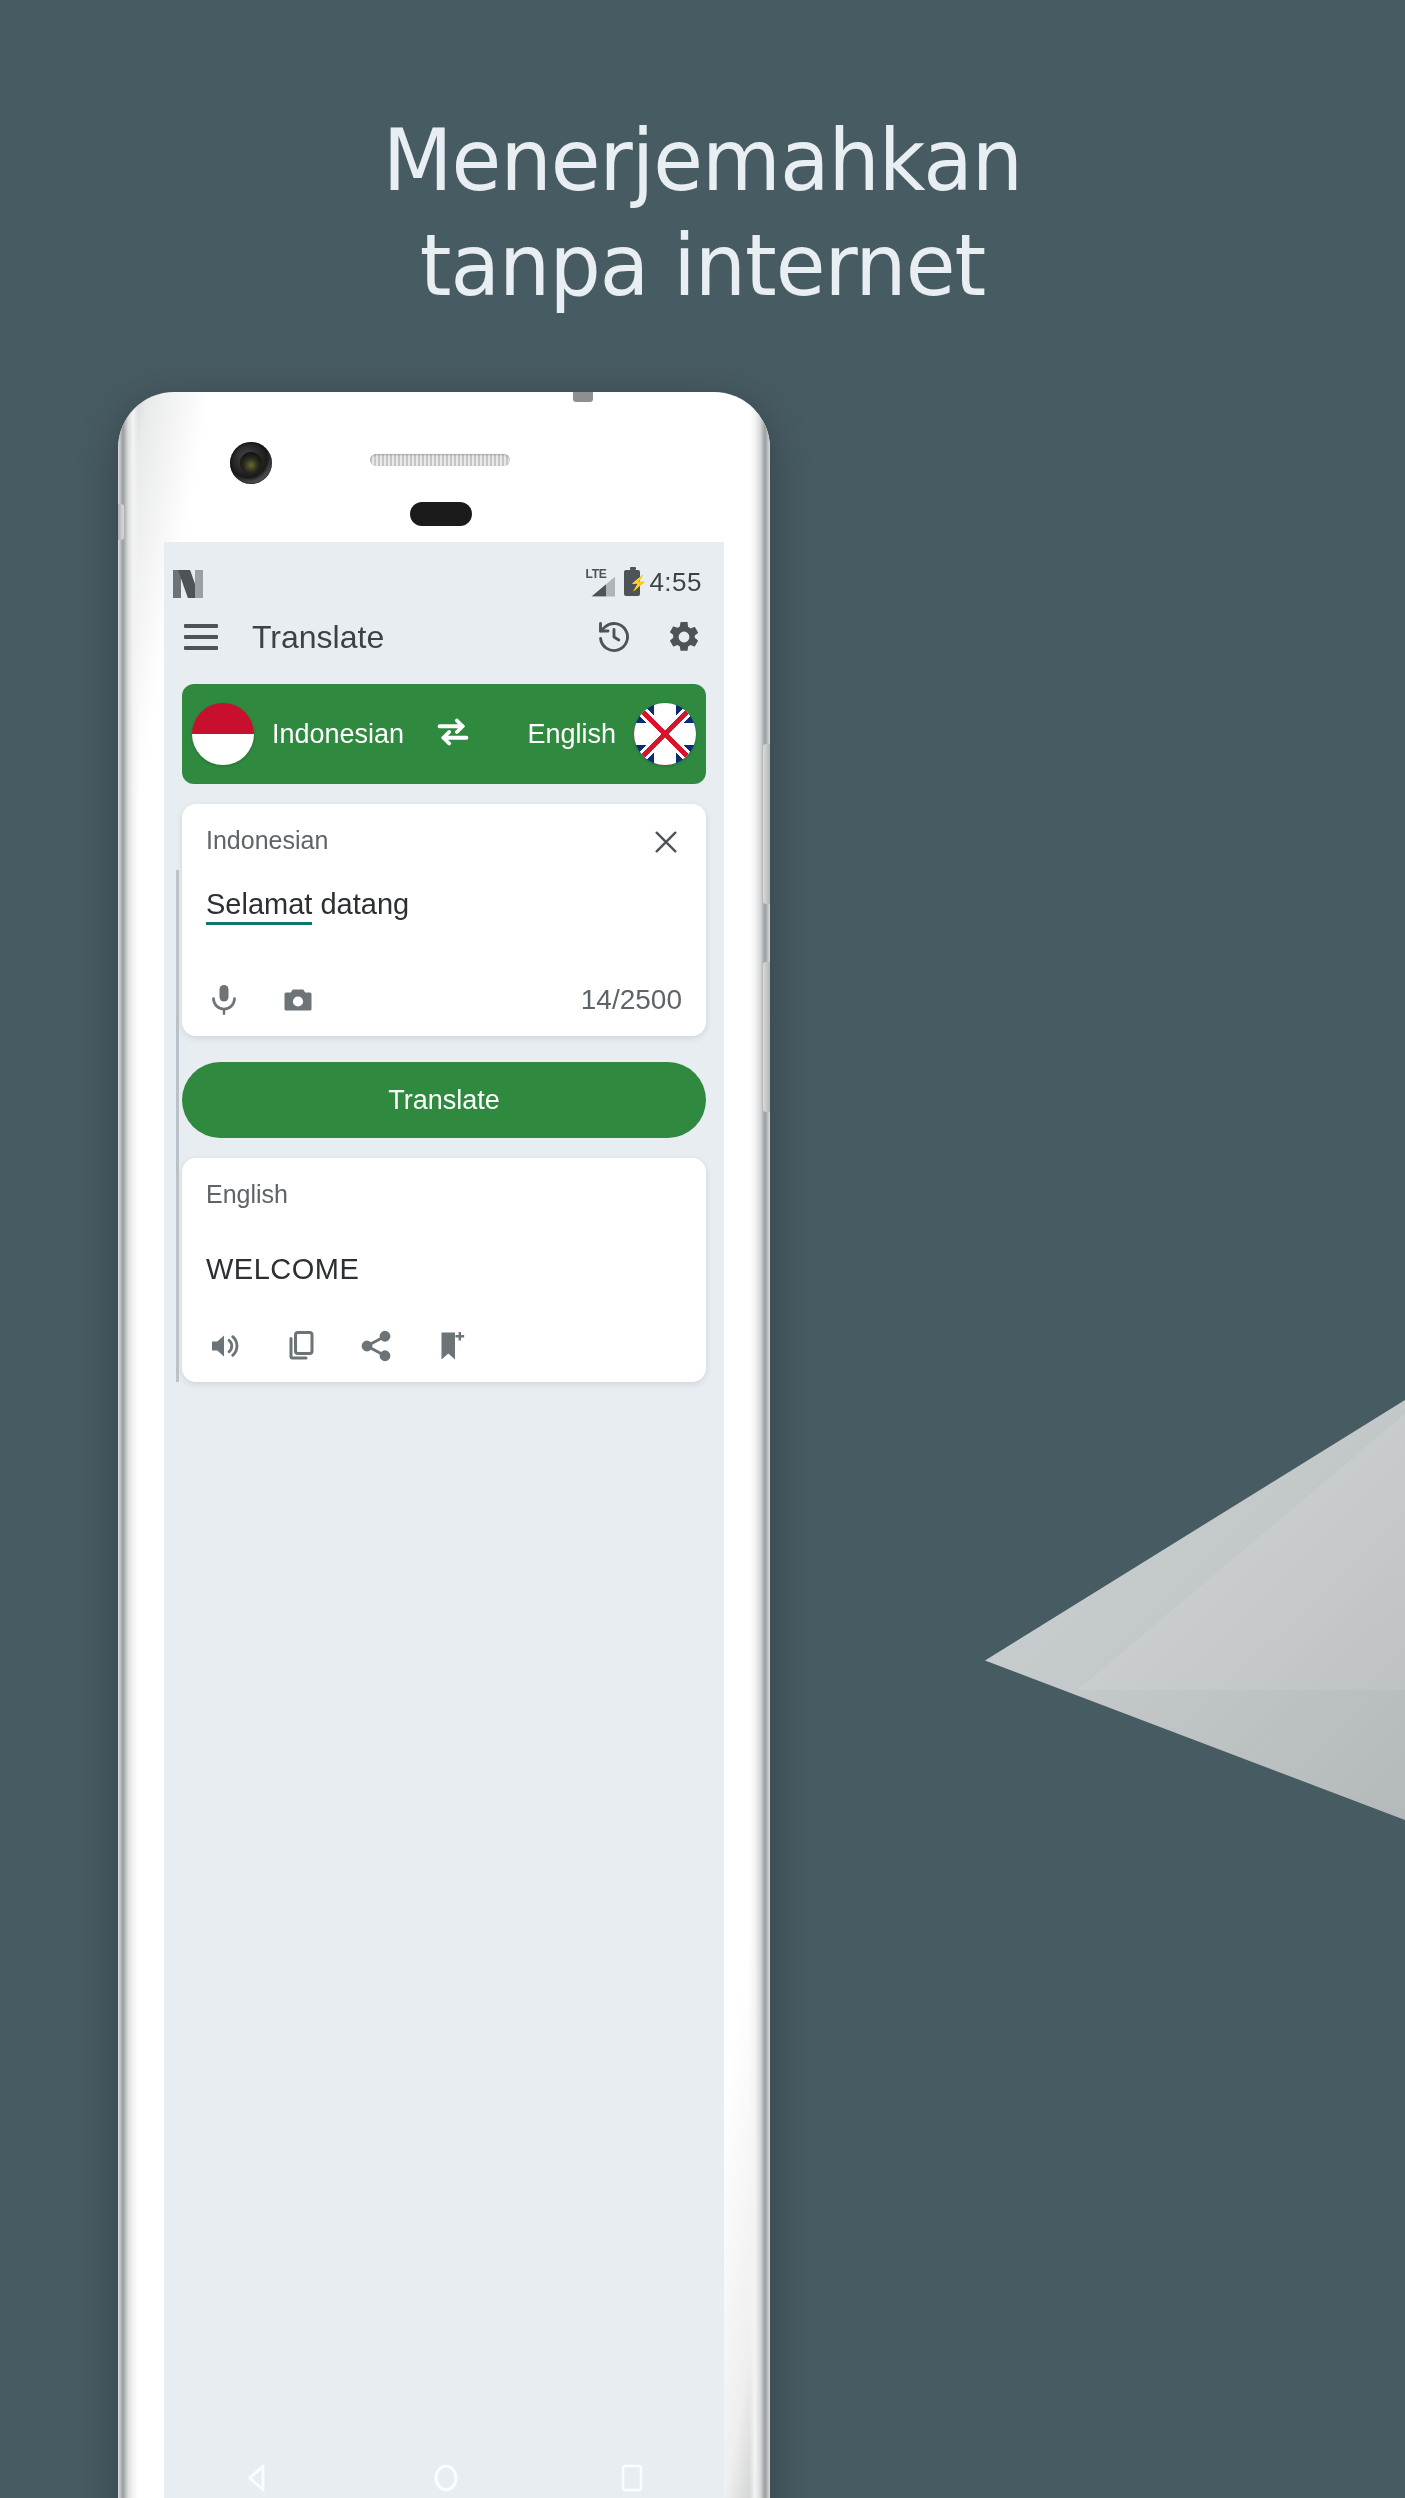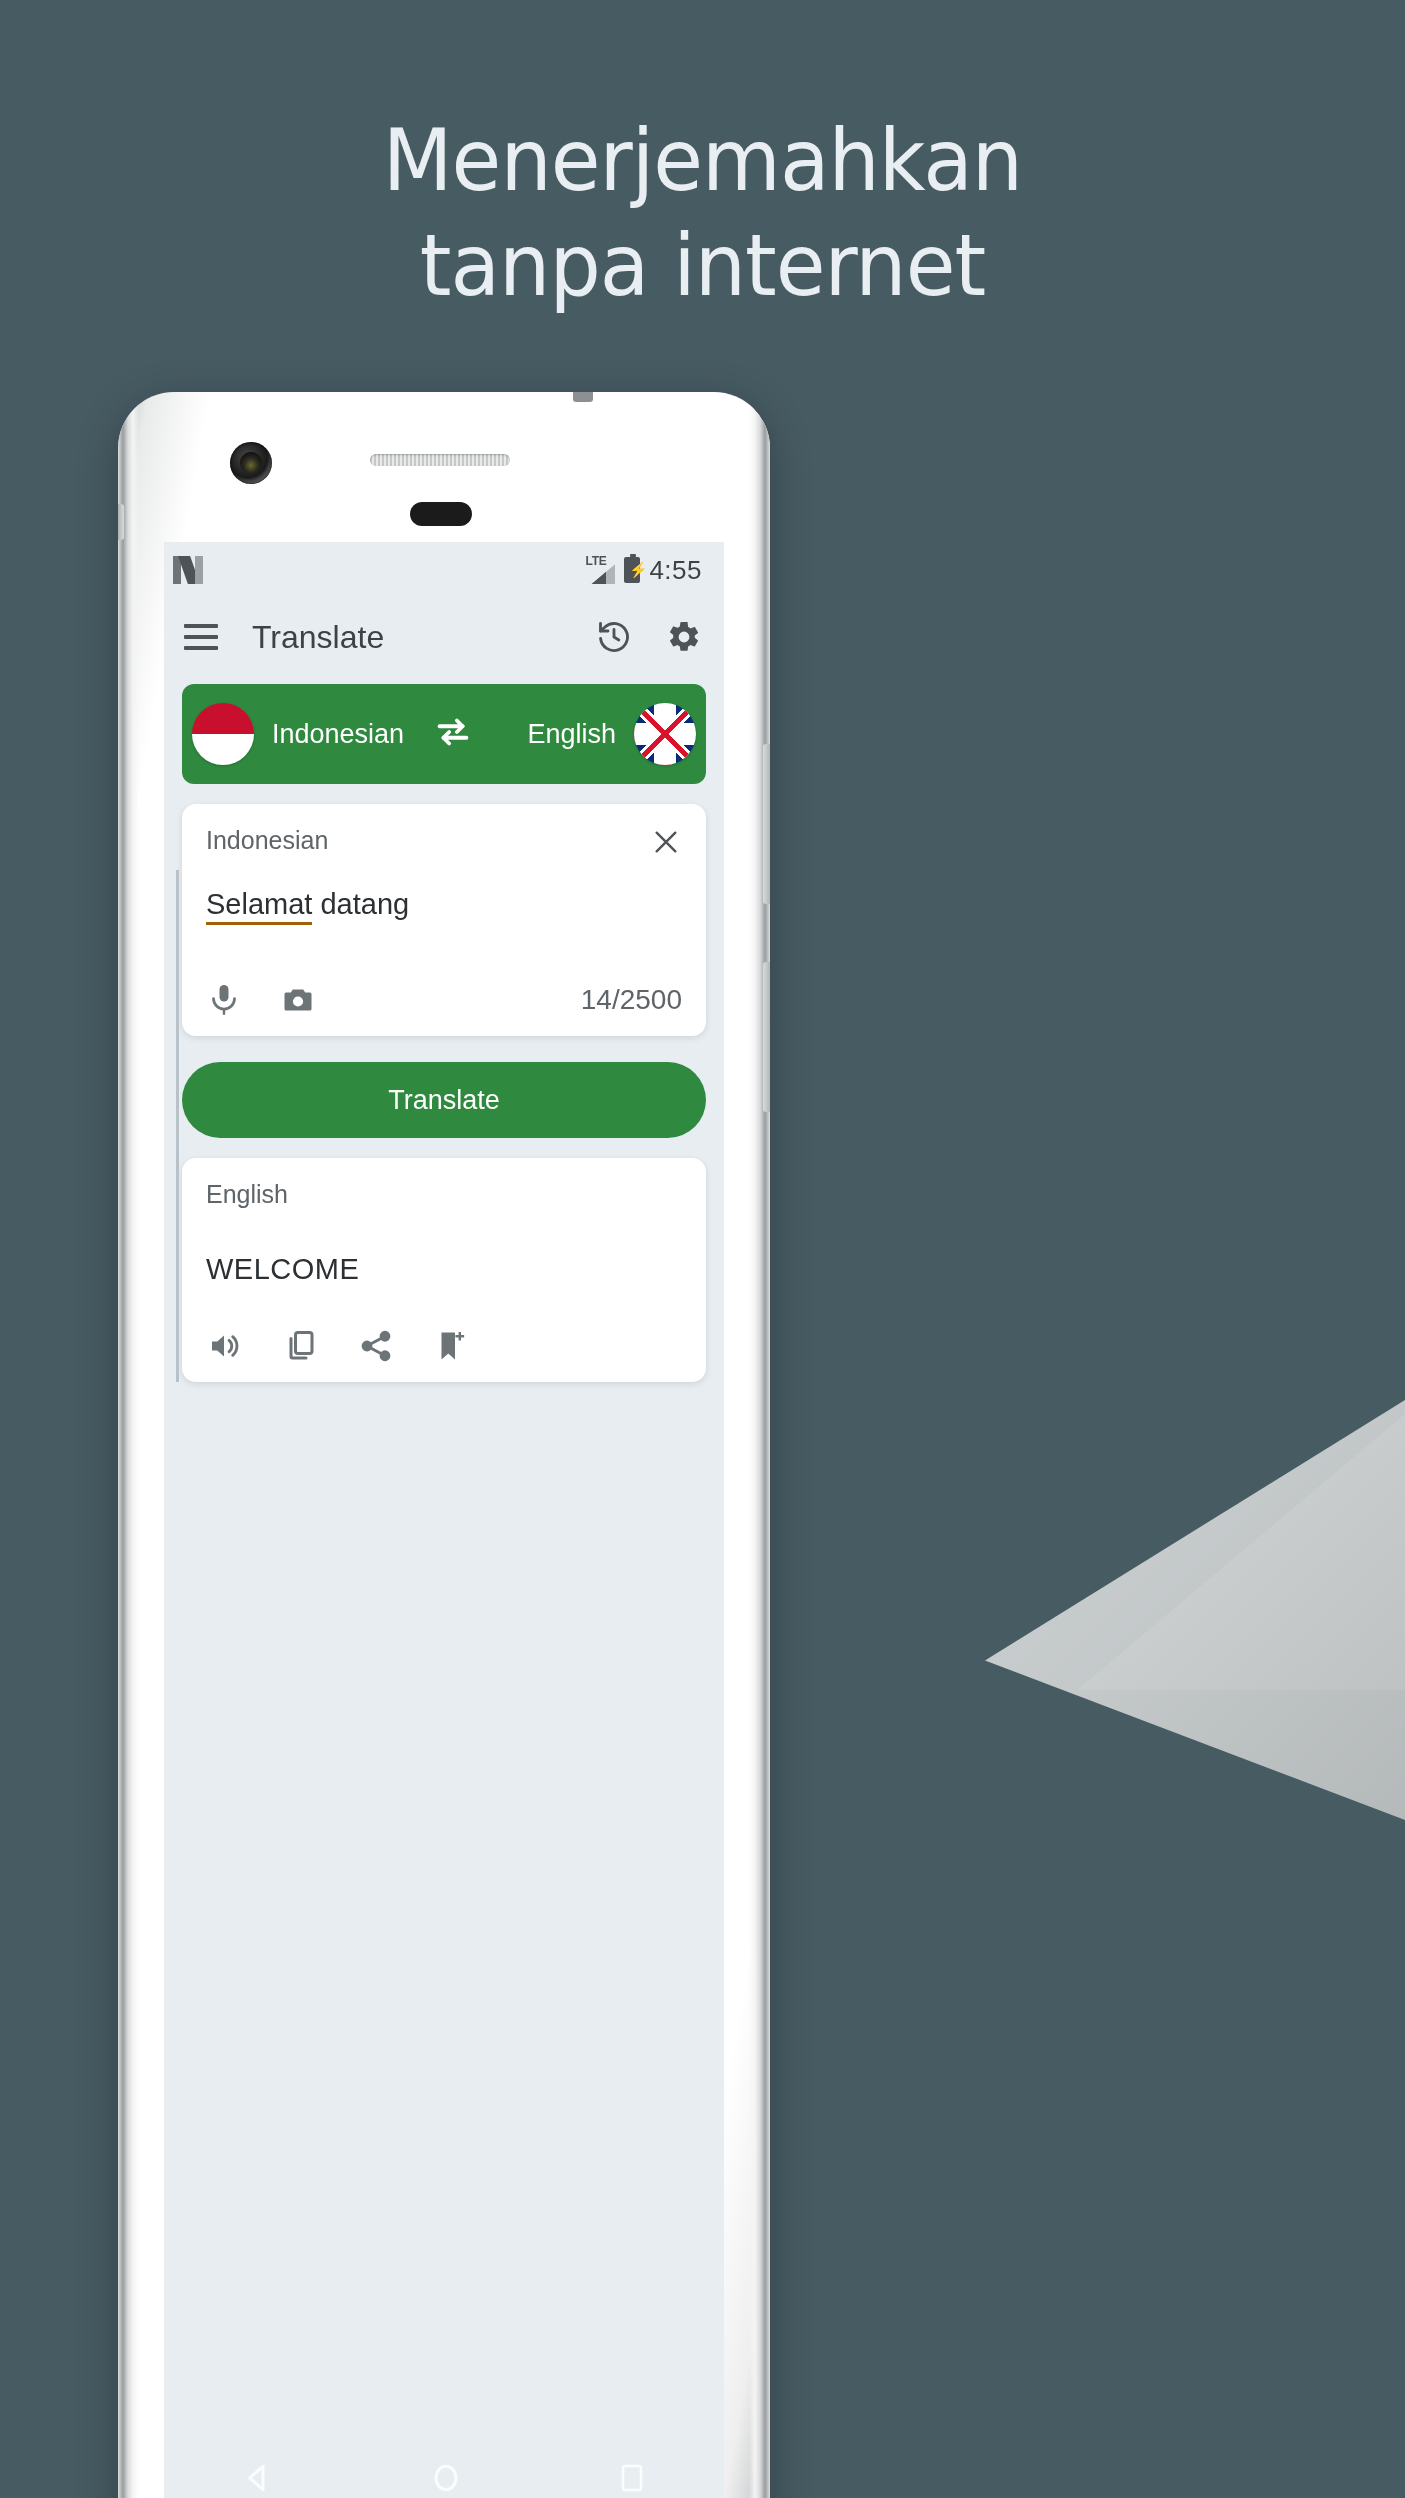--- a/index.html
+++ b/index.html
@@ -154,21 +154,21 @@
     width: 560px;
     height: 1990px;
     background: #e8edf1;
     overflow: hidden;
   }
 
   
   .statusbar {
     height: 56px;
     display: flex;
-    align-items: center;
+    align-items: flex-end;
     padding: 0 22px 0 9px;
     color: #4d5357;
   }
   .sb-right {
     margin-left: auto;
     display: flex;
     align-items: center;
     gap: 9px;
   }
   .sb-time { font-size: 26px; color: #3c4245; font-weight: 400; letter-spacing:.5px;}
@@ -280,21 +280,21 @@
   }
   .card-lang { font-size: 25px; color:#5e6468; }
   .close-x { margin-left:auto; width:32px;height:32px; display:flex;align-items:center;justify-content:center;}
   .input-text {
     margin-top: 30px;
     font-size: 29px;
     color: #2c3033;
     min-height: 44px;
   }
   .misspell {
-    border-bottom: 3px solid #a16207;
+    border-bottom: 3px solid #0f766e;
     padding-bottom: 2px;
   }
   .input-bottom {
     margin-top: 50px;
     display:flex; align-items:center; gap: 38px;
   }
   .char-count { margin-left:auto; font-size:28px; color:#5e6468; }
 
   .translate-btn {
     margin: 26px 18px 0 18px;

